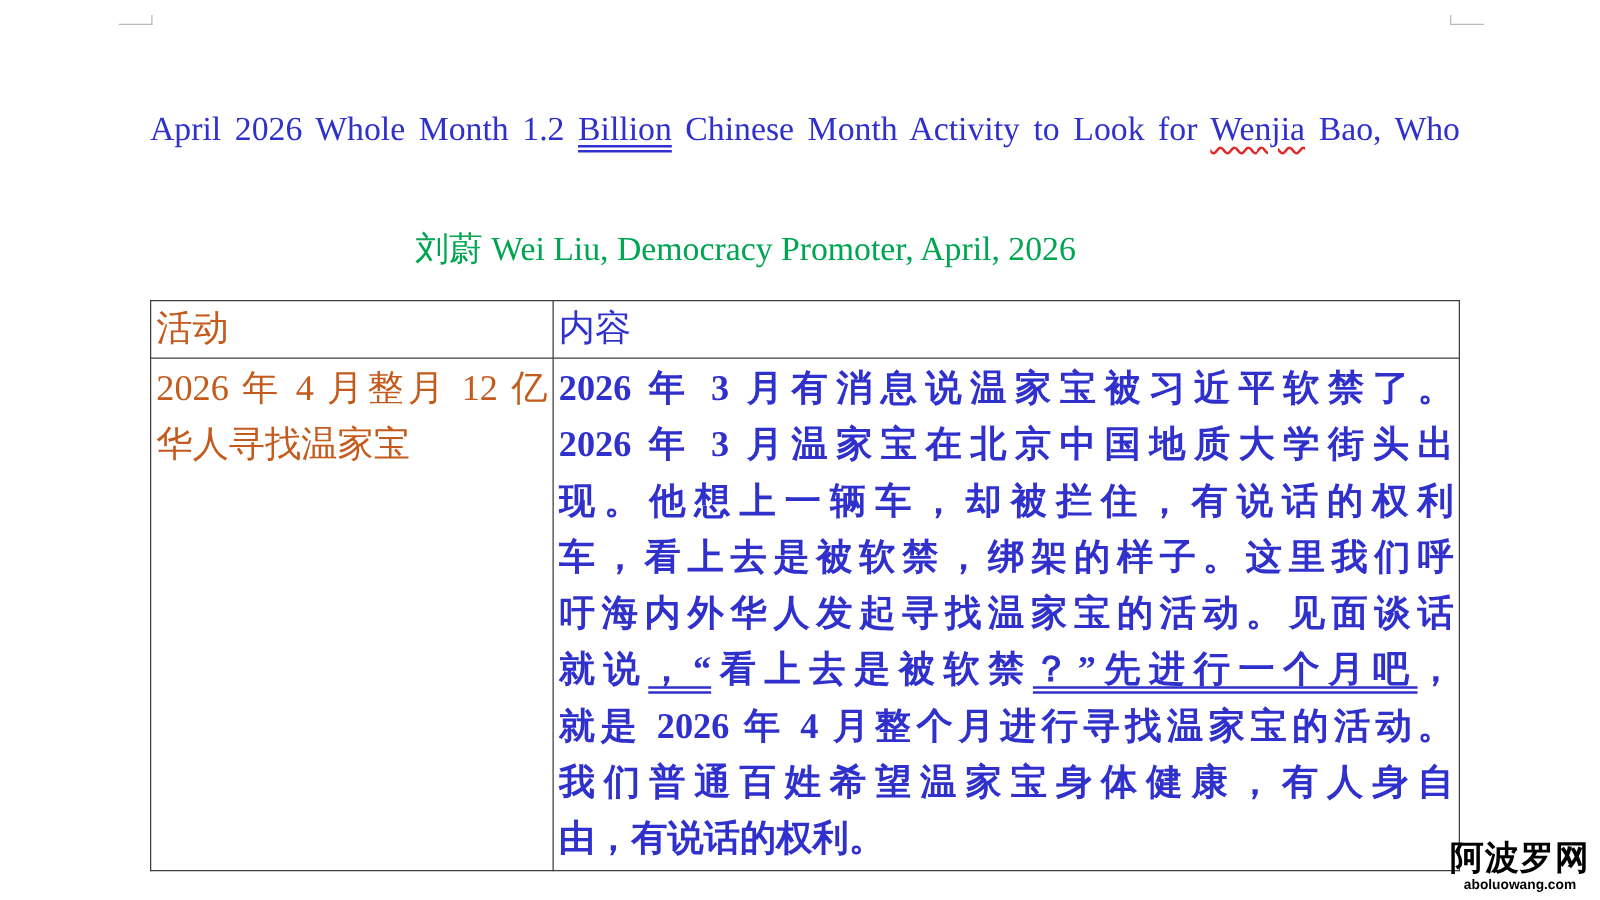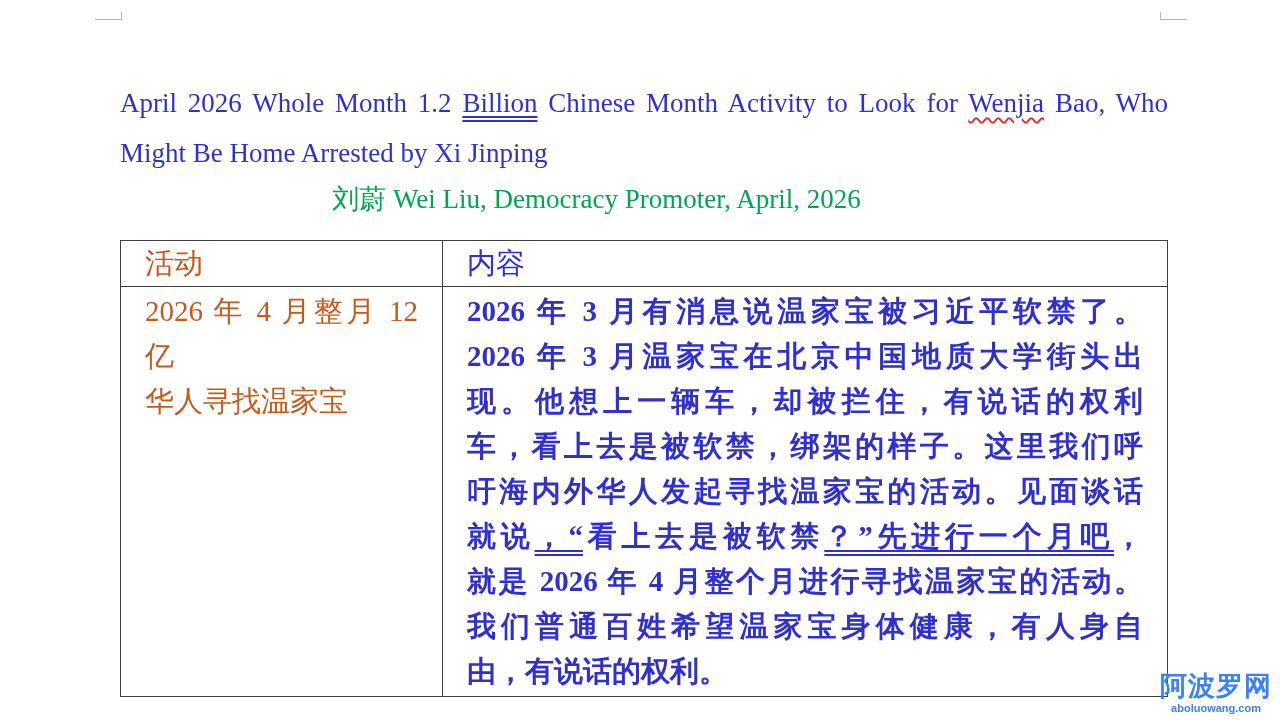--- a/index.html
+++ b/index.html
@@ -21,53 +21,52 @@
   }
   .cursor{display:inline-block;width:2px;height:33px;background:#1c1c1c;vertical-align:-5px;}
 
   .en{position:absolute;left:120px;top:78px;width:1048px;
       font-size:27px;line-height:50px;color:var(--blue);}
   .byline{position:absolute;left:120px;top:178px;width:1048px;box-sizing:border-box;
       padding-right:95px;text-align:center;font-size:27px;line-height:42px;color:var(--green);}
 
   .doc-table{position:absolute;left:120px;top:240px;width:1048px;
       border-collapse:collapse;table-layout:fixed;}
-  .doc-table td{border:1.5px solid #3f3f3f;vertical-align:top;padding:2px 24px;box-sizing:border-box;}
+  .doc-table td{border:1.5px solid #3f3f3f;vertical-align:top;padding:2px 4px;box-sizing:border-box;}
   .c1{width:322px;}
   .head{font-size:29px;line-height:40px;height:46px;color:var(--orange);}
   .head-blue{color:var(--blue);}
   .body-activity{color:var(--orange);font-size:29px;line-height:45px;padding-top:4px;}
   .body-content{color:var(--blue);font-size:29px;line-height:45px;height:410px;padding-top:4px;font-weight:bold;}
 
   .tline{overflow:hidden;}
   .tline.j{text-align:justify;text-align-last:justify;}
 
   .u-double{text-decoration-line:underline;text-decoration-style:double;text-underline-offset:4px;}
   .u-wavy{text-decoration-line:underline;text-decoration-style:wavy;
           text-decoration-color:#e02b2b;text-decoration-thickness:2px;text-underline-offset:5px;}
 
-  .watermark{position:absolute;right:8px;bottom:4px;text-align:center;color:#3b82f6;
+  .watermark{position:absolute;right:8px;bottom:4px;text-align:center;color:#000000;
       font-family:"Liberation Sans","DejaVu Sans",sans-serif;font-weight:bold;}
   .wm-cn{font-size:27px;line-height:30px;letter-spacing:1px;}
   .wm-url{font-size:11px;line-height:16px;margin-top:-1px;}
 </style>
 </head>
 <body>
 
 <div class="page">
 
   <div class="crop tl"></div>
   <div class="crop tr"></div>
 
 
   <div class="en">
     <div>
         <div class="tline j"><span>April 2026 Whole Month 1.2 </span><span class="u-double">Billion</span><span> Chinese Month Activity to Look for </span><span class="u-wavy">Wenjia</span><span> Bao, Who</span></div>
       </div>
-    <div class="tline">Might Be Home Arrested by Xi Jinping</div>
   </div>
 
   <div class="byline">刘蔚 Wei Liu, Democracy Promoter, April, 2026</div>
 
   <table class="doc-table">
     <tbody>
         <tr>
       <td class="c1 head">活动</td>
       <td class="head head-blue">内容</td>
     </tr>

